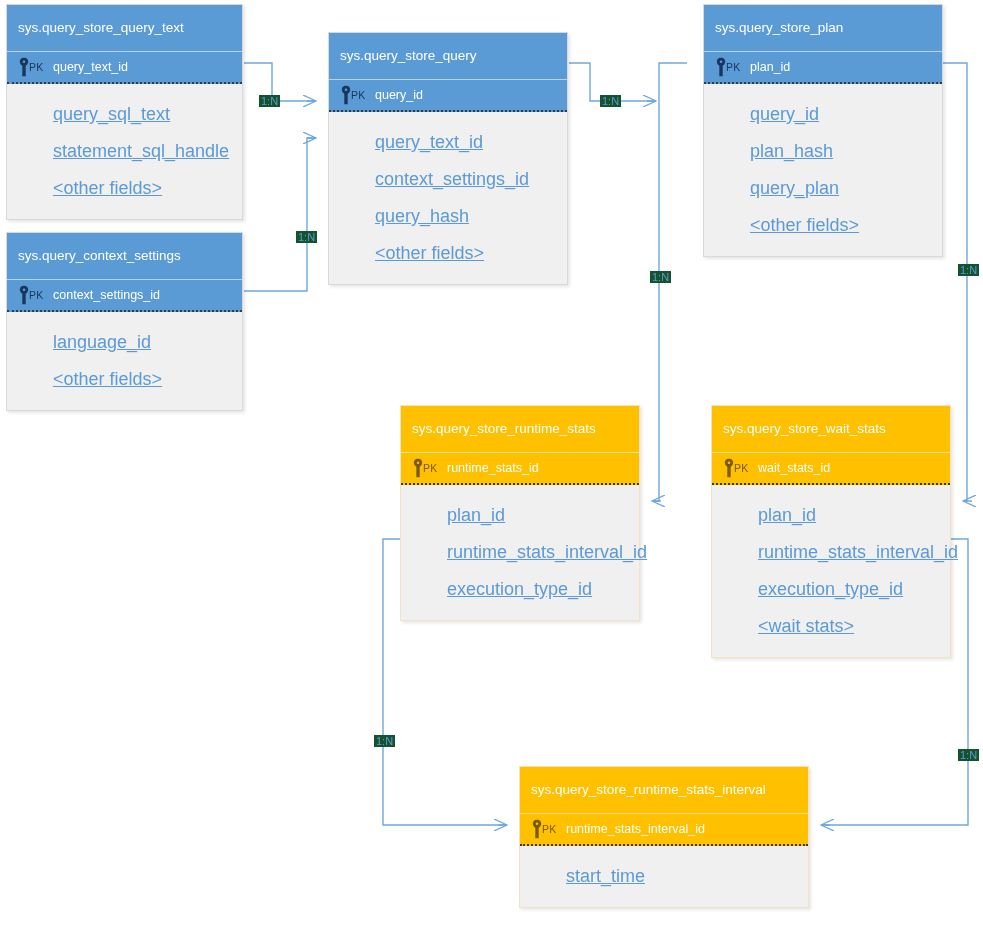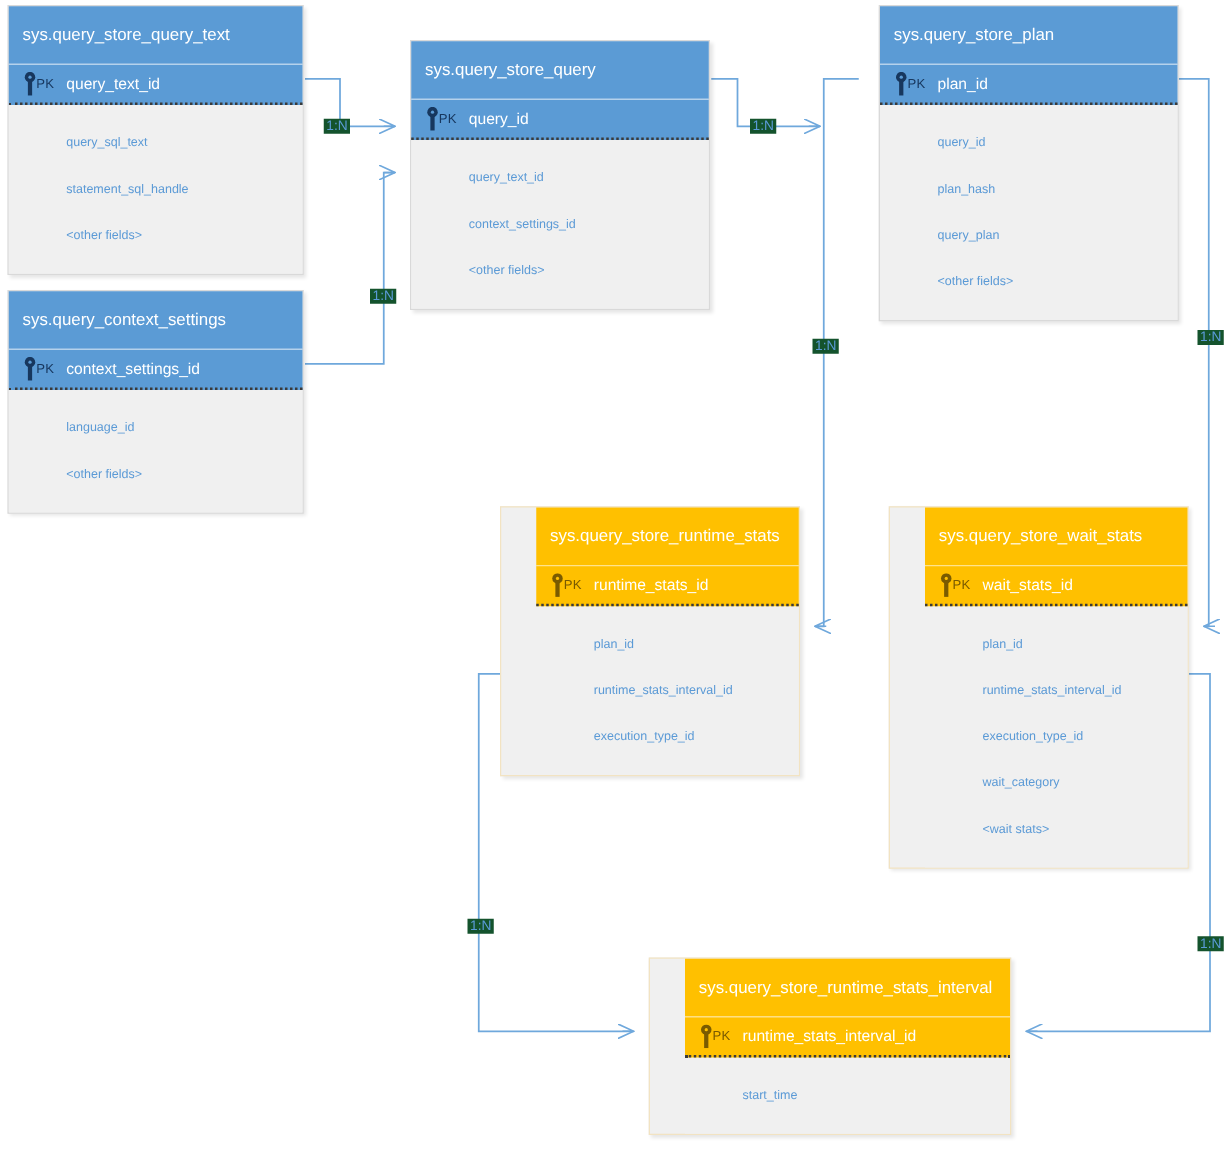--- a/index.html
+++ b/index.html
@@ -79,35 +79,36 @@
   .entity-fields {
     box-sizing: border-box;
     padding: 12px 0 12px 0;
     background: #f0f0f0;
   }
   .field-row {
     box-sizing: border-box;
     height: 37px;
     line-height: 37px;
     padding-left: 46px;
-    font-size: 10px;
+    font-size: 18px;
     color: #5b9ad6;
     white-space: nowrap;
+    text-decoration: underline;
   }
   
   .theme-blue .entity-title { background: #5b9bd5; }
   .theme-blue .entity-pk    { background: #5b9bd5; }
   .theme-blue .pk-tag       { color: #17375e; }
   .theme-blue { border-color: #d9d9d9; }
   
   .theme-orange .entity-title { background: #ffc000; color:#ffffff; }
   .theme-orange .entity-pk    { background: #ffc000; }
   .theme-orange .pk-tag       { color: #7a5b00; }
   .theme-orange .pk-name      { color:#ffffff; }
-  .theme-orange { border-color: #f2e3c2; padding-left: 28px; }
+  .theme-orange { border-color: #f2e3c2; }
 
   .card-label {
     position: absolute;
     font-size: 11px;
     color: #5b9ad6;
     background: #14532d;
     padding: 0 2px;
     white-space: nowrap;
     line-height: 12px;
   }
@@ -170,20 +171,21 @@
         <circle cx="5" cy="4.2" r="4.2" fill="#17375E"></circle>
         <rect x="3.3" y="6" width="3.4" height="13" fill="#17375E"></rect>
         <circle cx="5" cy="4.2" r="1.3" fill="#5b9bd5"></circle>
       </svg>
       <span class="pk-tag">PK</span>
       <span class="pk-name">query_id</span>
     </div>
     <div class="entity-fields">
       <div class="field-row">query_text_id</div>
       <div class="field-row">context_settings_id</div>
+      <div class="field-row">query_hash</div>
       <div class="field-row">&lt;other fields&gt;</div>
     </div>
   </div>
 
   <div class="entity theme-blue" style="left:703px; top:4px; width:240px;">
     <div class="entity-title">sys.query_store_plan</div>
     <div class="entity-pk">
       <svg class="pk-key" viewBox="0 0 10 19">
         <circle cx="5" cy="4.2" r="4.2" fill="#17375E"></circle>
         <rect x="3.3" y="6" width="3.4" height="13" fill="#17375E"></rect>
@@ -243,21 +245,20 @@
         <rect x="3.3" y="6" width="3.4" height="13" fill="#7A5B00"></rect>
         <circle cx="5" cy="4.2" r="1.3" fill="#ffc000"></circle>
       </svg>
       <span class="pk-tag">PK</span>
       <span class="pk-name">wait_stats_id</span>
     </div>
     <div class="entity-fields">
       <div class="field-row">plan_id</div>
       <div class="field-row">runtime_stats_interval_id</div>
       <div class="field-row">execution_type_id</div>
-      <div class="field-row">wait_category</div>
       <div class="field-row">&lt;wait stats&gt;</div>
     </div>
   </div>
 
   <div class="entity theme-orange" style="left:519px; top:766px; width:290px;">
     <div class="entity-title">sys.query_store_runtime_stats_interval</div>
     <div class="entity-pk">
       <svg class="pk-key" viewBox="0 0 10 19">
         <circle cx="5" cy="4.2" r="4.2" fill="#7A5B00"></circle>
         <rect x="3.3" y="6" width="3.4" height="13" fill="#7A5B00"></rect>

